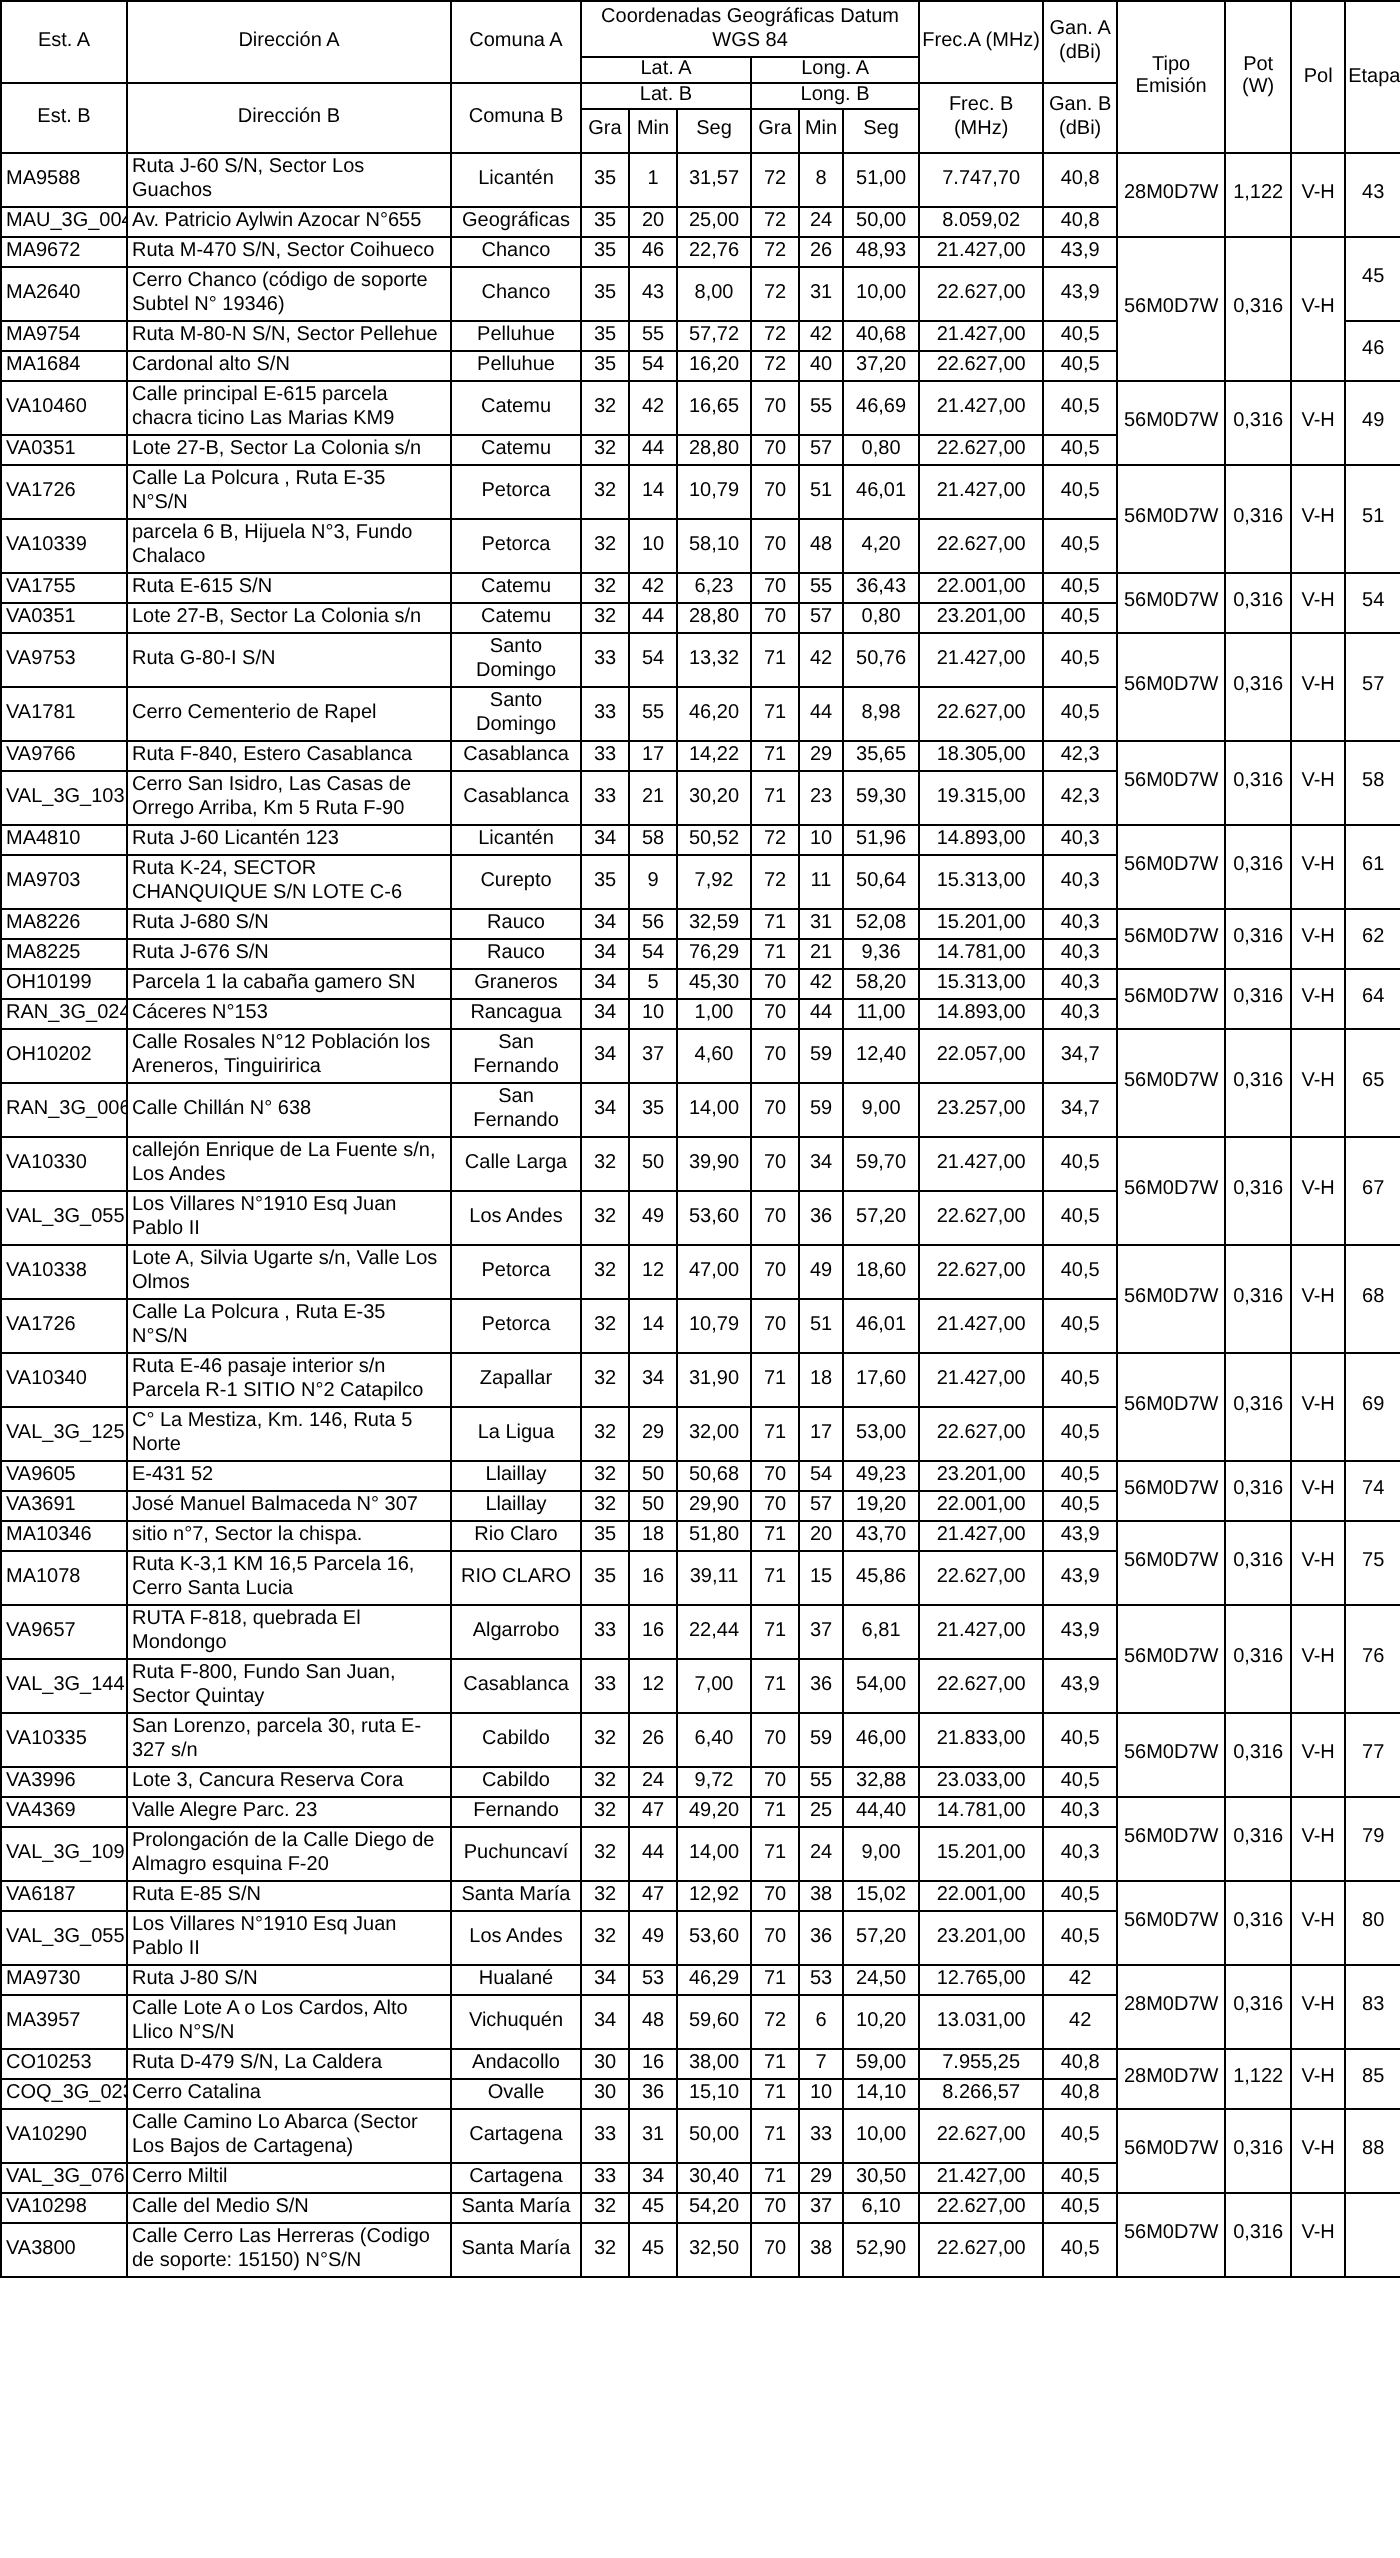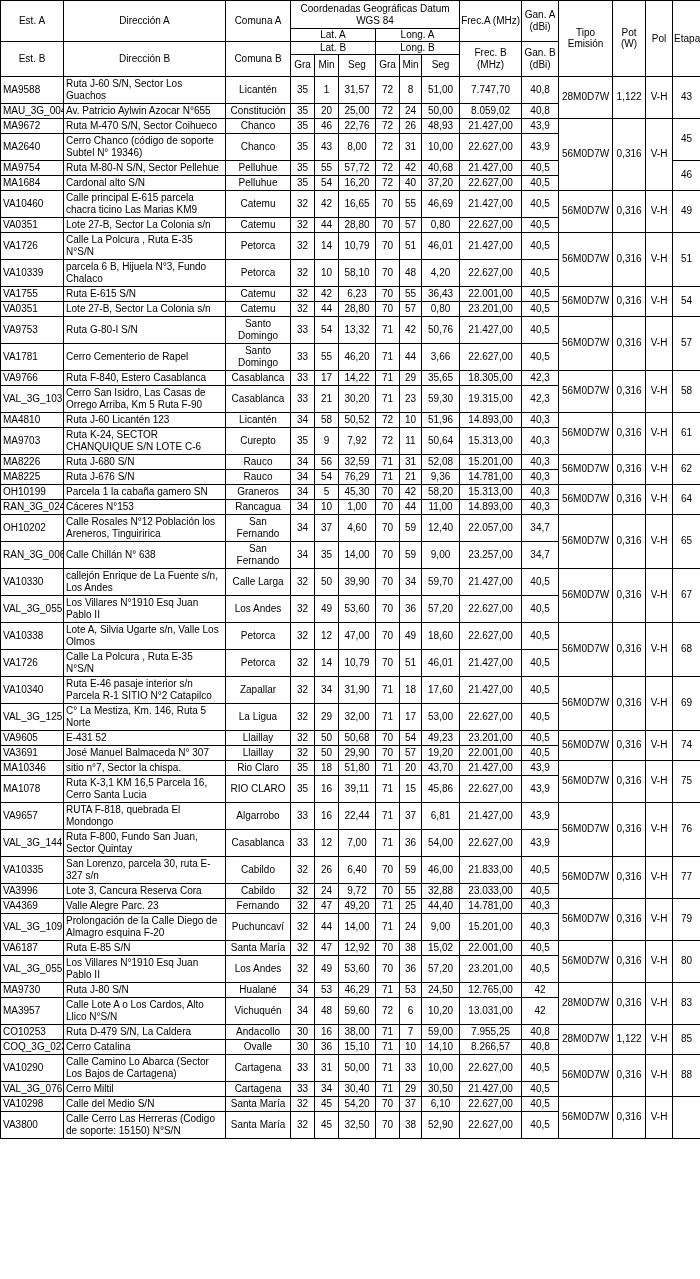--- a/index.html
+++ b/index.html
@@ -110,21 +110,21 @@
           <td>7.747,70</td>
           <td>40,8</td>
           <td rowspan="2">28M0D7W</td>
           <td rowspan="2">1,122</td>
           <td rowspan="2">V-H</td>
           <td rowspan="2">43</td>
         </tr>
         <tr>
           <td class="c-est">MAU_3G_004</td>
           <td class="c-dir">Av. Patricio Aylwin Azocar N°655</td>
-          <td>Constitución</td>
+          <td>Geográficas</td>
           <td>35</td>
           <td>20</td>
           <td>25,00</td>
           <td>72</td>
           <td>24</td>
           <td>50,00</td>
           <td>8.059,02</td>
           <td>40,8</td>
         </tr>
         <tr>
@@ -293,21 +293,21 @@
         </tr>
         <tr>
           <td class="c-est">VA1781</td>
           <td class="c-dir">Cerro Cementerio de Rapel</td>
           <td>Santo Domingo</td>
           <td>33</td>
           <td>55</td>
           <td>46,20</td>
           <td>71</td>
           <td>44</td>
-          <td>3,66</td>
+          <td>8,98</td>
           <td>22.627,00</td>
           <td>40,5</td>
         </tr>
         <tr>
           <td class="c-est">VA9766</td>
           <td class="c-dir">Ruta F-840, Estero Casablanca</td>
           <td>Casablanca</td>
           <td>33</td>
           <td>17</td>
           <td>14,22</td>

